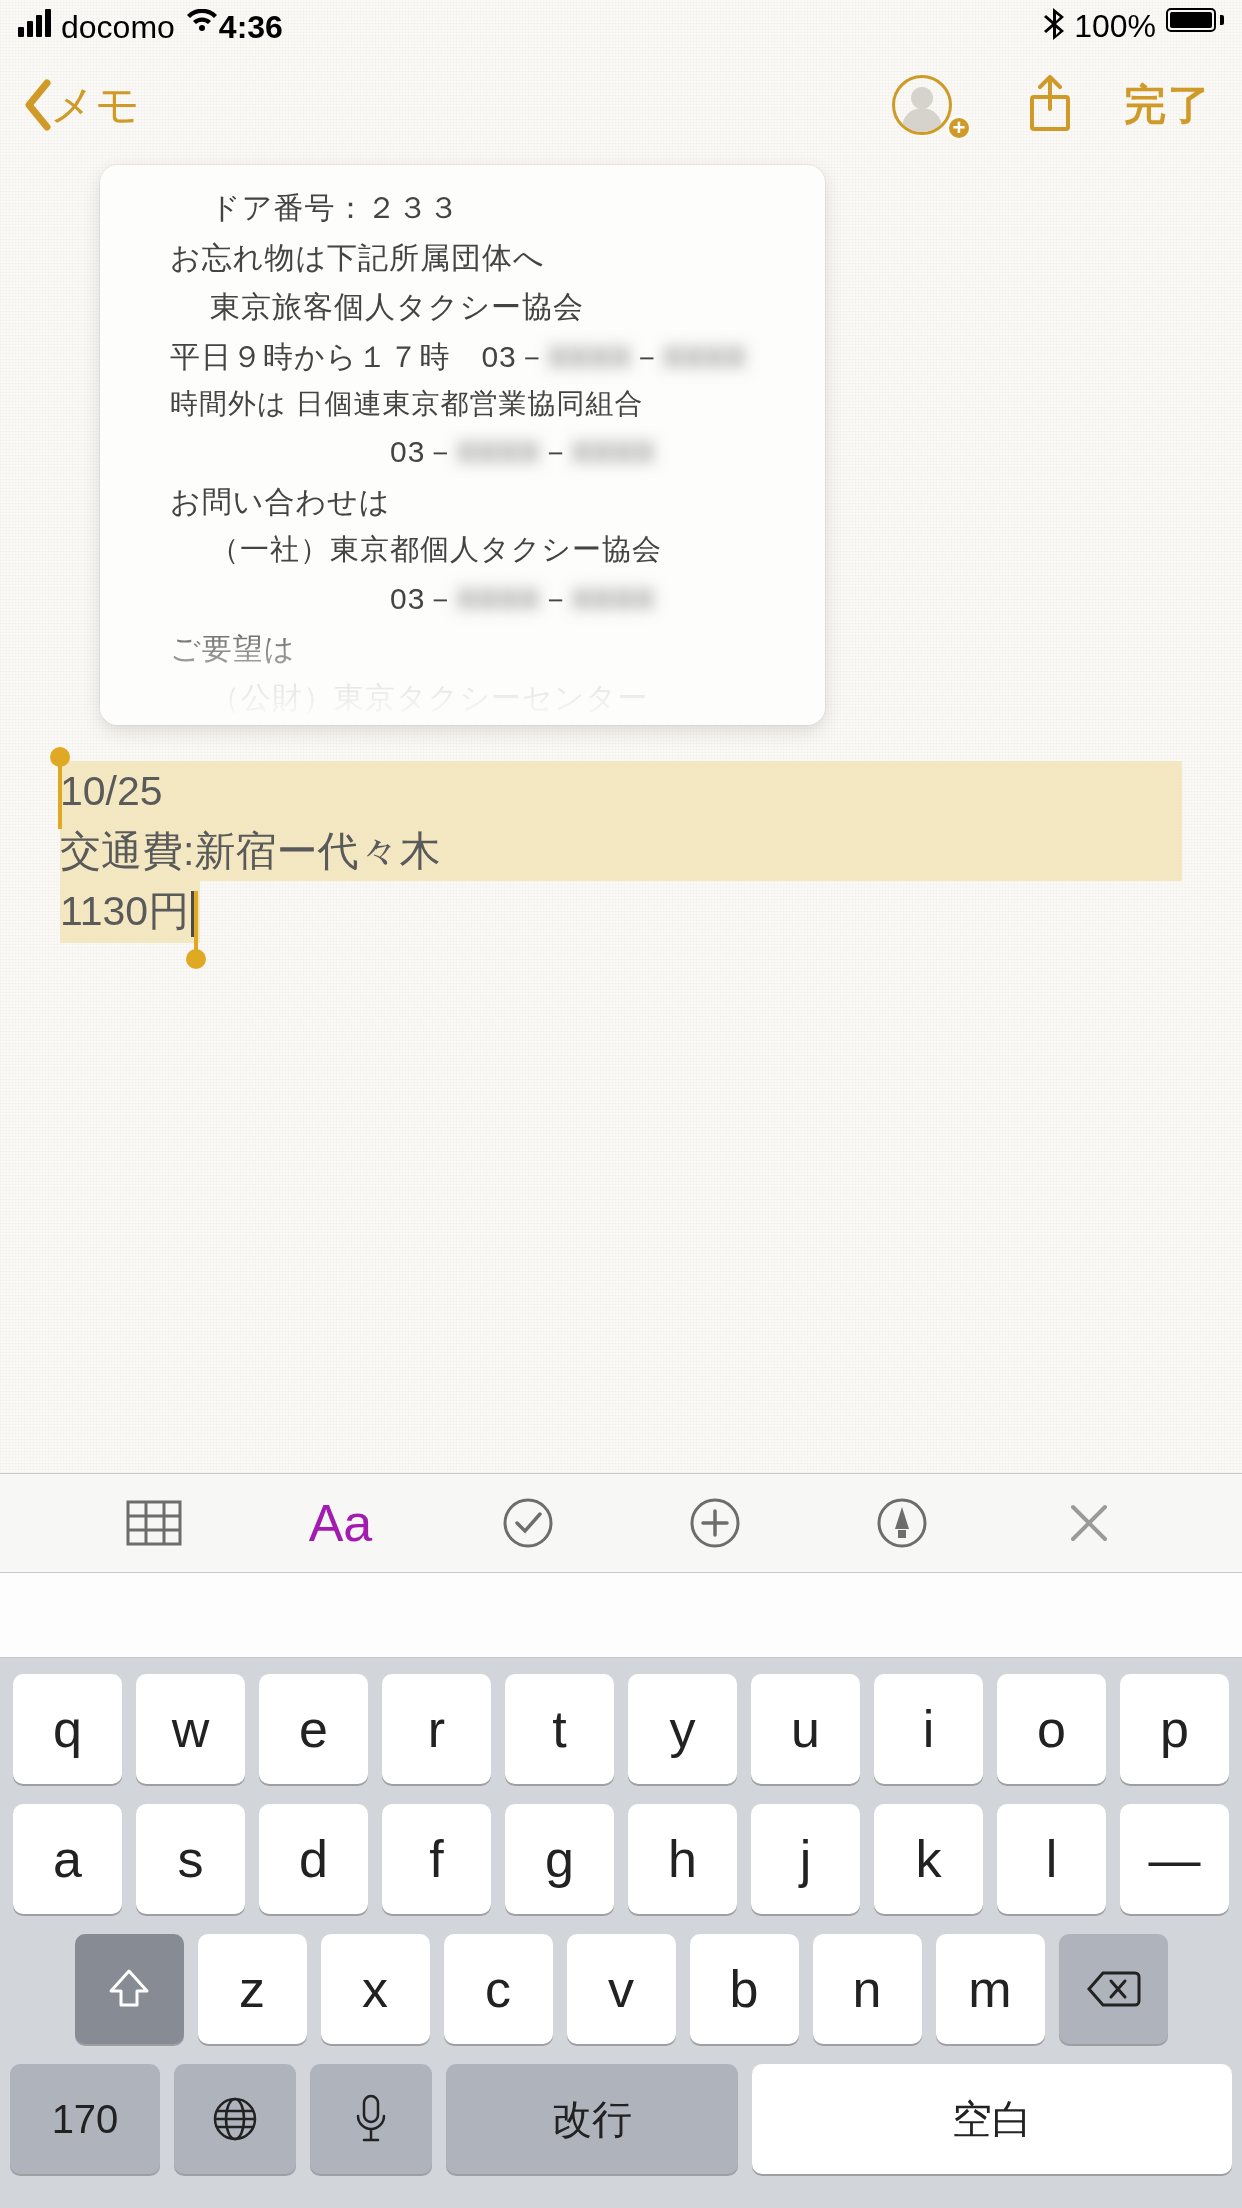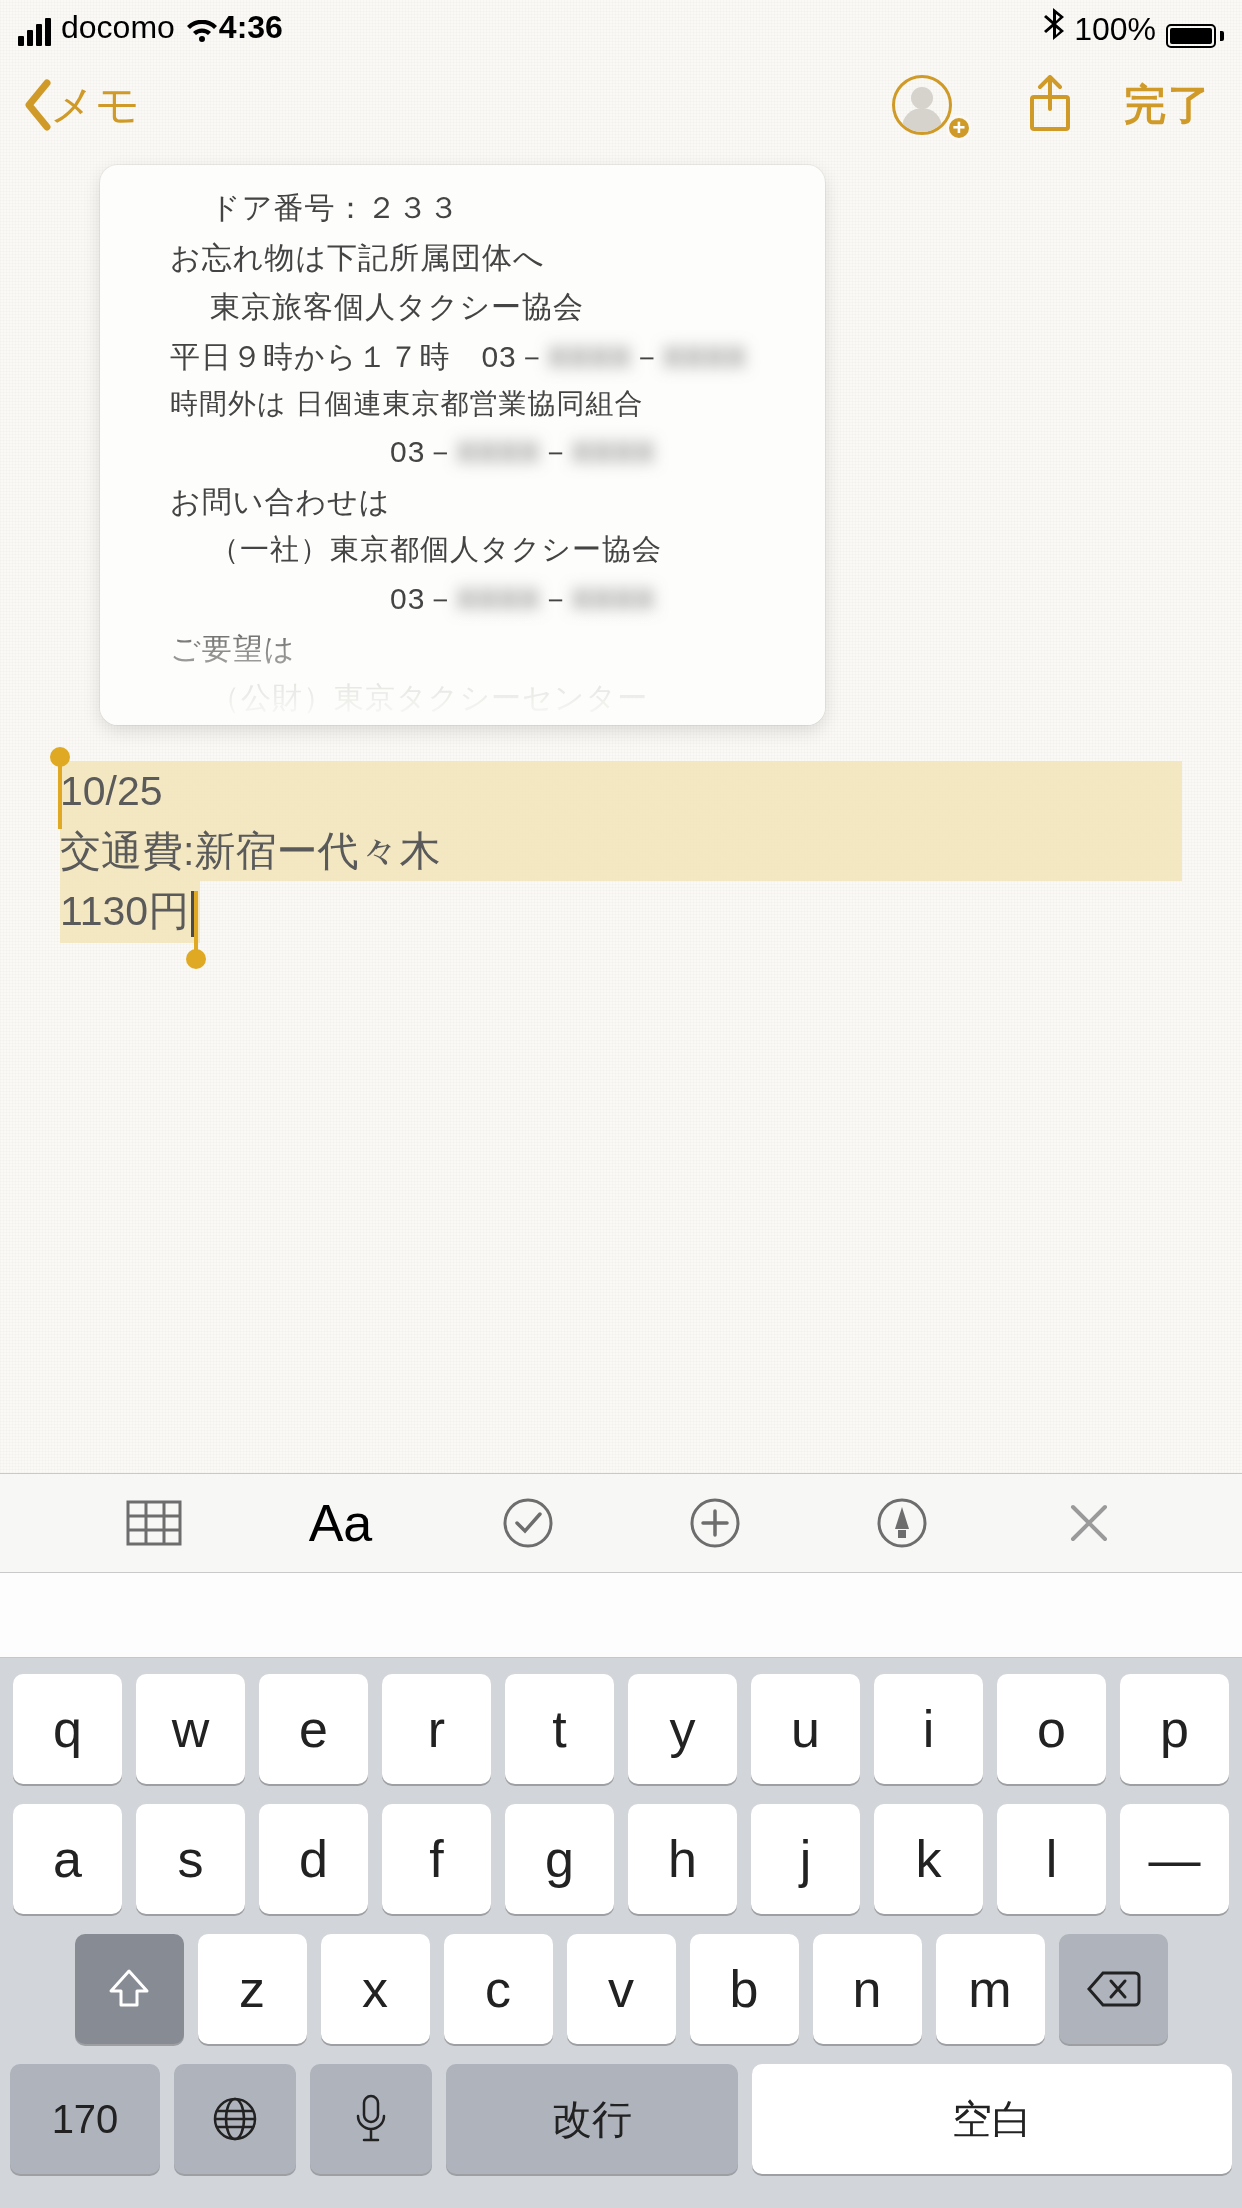--- a/index.html
+++ b/index.html
@@ -6,21 +6,21 @@
   html,body{width:1242px;height:2208px;overflow:hidden;}
   body{
     background:#faf9f5;
     background-image:
       repeating-linear-gradient(0deg,rgba(0,0,0,.015),rgba(0,0,0,.015) 1px,transparent 1px,transparent 3px),
       repeating-linear-gradient(90deg,rgba(0,0,0,.015),rgba(0,0,0,.015) 1px,transparent 1px,transparent 3px);
     display:flex;flex-direction:column;
   }
   
   .status{height:55px;display:flex;align-items:center;padding:0 18px;font-size:32px;font-weight:400;}
-  .status .left,.status .right{display:flex;align-items:flex-end;gap:10px;}
+  .status .left,.status .right{display:flex;align-items:flex-start;gap:10px;}
   .status .center{flex:1;text-align:left;font-weight:700;}
   .signal{display:flex;align-items:flex-end;gap:3px;}
   .signal span{display:block;width:6px;background:#000;border-radius:1px;}
   .signal span:nth-child(1){height:10px}.signal span:nth-child(2){height:16px}.signal span:nth-child(3){height:22px}.signal span:nth-child(4){height:28px}
   .wifi svg{display:block}
   .battery{display:flex;align-items:center;gap:4px;}
   .batt-body{width:50px;height:24px;border:2.5px solid #000;border-radius:5px;position:relative;}
   .batt-body::after{content:"";position:absolute;inset:2px;background:#000;border-radius:2px;}
   .batt-tip{width:4px;height:10px;background:#000;border-radius:0 2px 2px 0;}
   
@@ -54,21 +54,21 @@
   .hi2{top:120px;height:62px;width:140px;}
   .sel-text{position:relative;font-size:41px;line-height:60px;color:#5a5a5a;}
   .handle{position:absolute;width:20px;height:20px;border-radius:50%;background:#e0a923;}
   .handle.start{left:-10px;top:-14px;}
   .handle.start::after{content:"";position:absolute;left:8px;top:16px;width:4px;height:66px;background:#e0a923;}
   .handle.end{left:126px;top:188px;}
   .handle.end::before{content:"";position:absolute;left:8px;top:-58px;width:4px;height:62px;background:#e0a923;}
   .caret{display:inline-block;width:3px;height:46px;background:#4a4a4a;vertical-align:middle;margin-left:2px;}
   
   .fmt{height:100px;border-top:1px solid #c9c9c9;border-bottom:1px solid #c9c9c9;background:#f7f7f6;display:flex;align-items:center;justify-content:space-around;padding:0 60px;}
-  .fmt .tb{width:90px;height:70px;display:flex;align-items:center;justify-content:center;color:#000000;}
+  .fmt .tb{width:90px;height:70px;display:flex;align-items:center;justify-content:center;color:#a21caf;}
   
   .suggest{height:85px;background:#fdfdfd;border-bottom:1px solid #c7c7c7;}
   
   .kb{background:#d2d5da;padding:16px 10px 14px;}
   .kb-row{display:flex;gap:14px;margin-bottom:20px;justify-content:center;}
   .key{background:#fff;border-radius:10px;box-shadow:0 2px 0 rgba(0,0,0,.25);height:110px;display:flex;align-items:center;justify-content:center;font-size:52px;color:#222;flex:1;}
   .kb-row.r1 .key{flex:0 0 109px}
   .kb-row.r2{padding:0 30px}
   .kb-row.r2 .key{flex:0 0 109px}
   .kb-row.r3{padding:0 0px}

